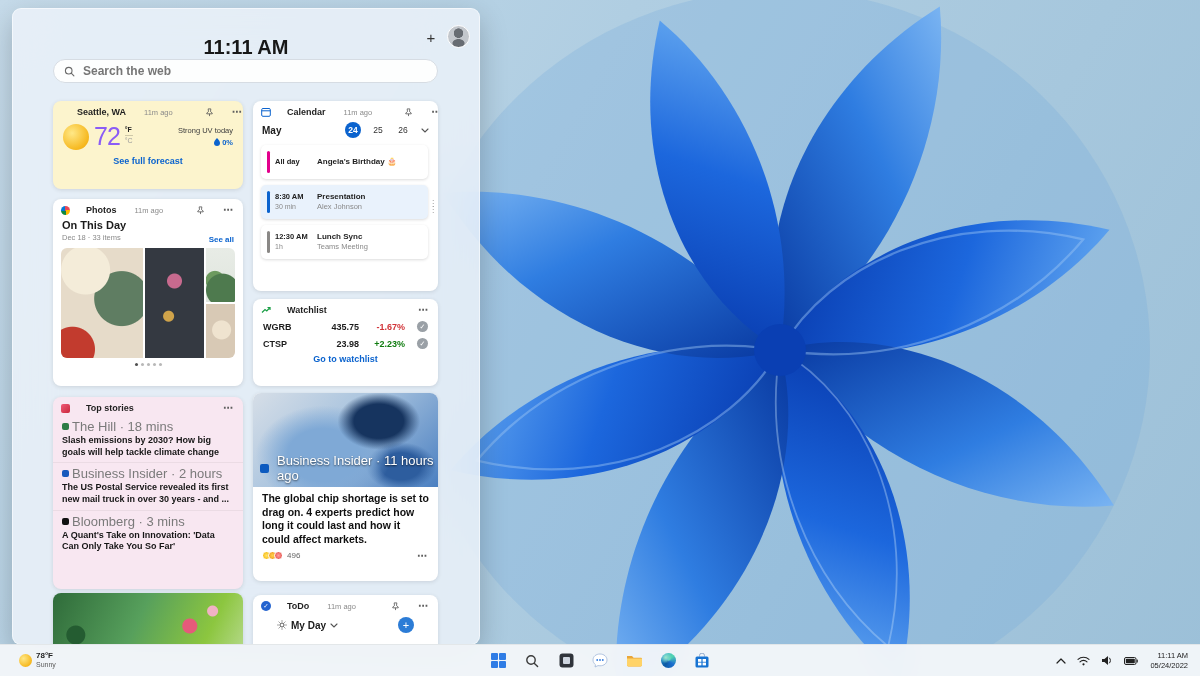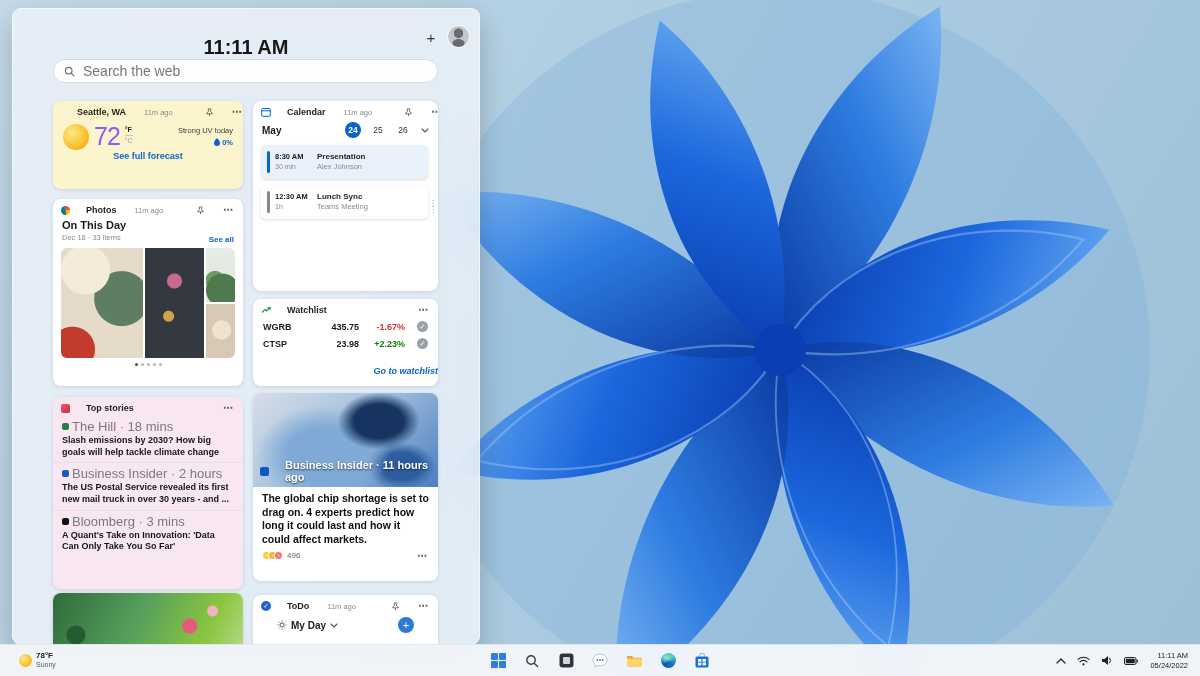--- a/index.html
+++ b/index.html
@@ -26,21 +26,21 @@
     background:
       radial-gradient(circle 4.5px at 50% 34%, #676c72 0 4.5px, transparent 5px),
       radial-gradient(ellipse 8px 5.5px at 50% 82%, #676c72 0 5.5px, transparent 6.5px),
       #c3c7cc;
     border:1px solid #fff;box-sizing:border-box;}
 
   .search-bar{position:absolute;top:50px;left:40px;width:385px;height:24px;
     border-radius:13px;background:#fdfefe;border:1px solid #d6dce3;box-sizing:border-box;
     display:flex;align-items:center;gap:6px;padding:0 10px;}
   .search-bar input{border:none;outline:none;background:transparent;flex:1;
-    font-size:14px;color:#333;font-family:inherit;}
+    font-size:12px;color:#333;font-family:inherit;font-weight:bold;}
   .search-bar input::placeholder{color:#767676;}
 
   
   .card{position:absolute;background:#fff;border-radius:8px;overflow:hidden;
     box-shadow:0 1px 4px rgba(0,0,0,0.12);box-sizing:border-box;}
   .card-header{display:flex;align-items:flex-end;gap:16px;padding:6px 8px 3px;}
   .title{font-size:9px;font-weight:700;color:#1f1f1f;white-space:nowrap;}
   .updated{font-size:7.5px;color:#8a8a8a;margin-left:2px;white-space:nowrap;}
   .spacer{flex:1;}
   .hdr-icon{display:flex;align-items:center;}
@@ -53,21 +53,21 @@
   .weather-body{display:flex;align-items:center;padding:2px 10px 0;gap:5px;}
   .sun-big{width:26px;height:26px;border-radius:50%;
     background:radial-gradient(circle at 35% 35%,#ffe887,#f6b81f 70%,#eb9c12);}
   .temp{font-size:25px;font-weight:400;color:#8b5cf6;letter-spacing:-1px;}
   .units{display:flex;flex-direction:column;font-size:7px;line-height:1.3;margin-top:-3px;}
   .unit-f{font-weight:700;color:#222;}
   .unit-c{color:#9a9a9a;border-top:1px solid #cfc9a8;}
   .weather-right{margin-left:auto;text-align:right;font-size:7.5px;color:#3c3c3c;line-height:1.5;}
   .precip{display:flex;align-items:center;justify-content:flex-end;gap:2px;
     color:#0b63ce;font-weight:700;}
-  .weather-cta{text-align:center;font-size:9px;}
+  .weather-cta{text-align:center;font-size:9px;margin-top:5px;}
 
   
   .calendar-card{left:240px;top:92px;width:185px;height:190px;}
   .cal-daterow{display:flex;align-items:center;padding:2px 9px 2px;gap:10px;}
   .cal-month{font-size:10px;font-weight:700;}
   .cal-days{display:flex;align-items:center;gap:9px;margin-left:auto;}
   .cal-day{font-size:8.5px;color:#333;width:16px;height:16px;line-height:16px;text-align:center;cursor:pointer;}
   .cal-day.selected{background:#0b63ce;color:#fff;border-radius:50%;font-weight:700;}
   .cal-events{display:flex;flex-direction:column;gap:6px;padding:5px 10px 8px 8px;}
   .cal-event{position:relative;display:flex;align-items:center;background:#fff;border-radius:5px;
@@ -116,41 +116,41 @@
   
   .watchlist-card{left:240px;top:290px;width:185px;height:87px;}
   .stock-row{display:flex;align-items:center;padding:3px 10px;font-size:9px;cursor:pointer;}
   .symbol{font-weight:700;width:44px;}
   .price{width:52px;text-align:right;font-weight:600;}
   .change{width:46px;text-align:right;font-weight:700;}
   .change.down{color:#d13438;}
   .change.up{color:#107c10;}
   .check-badge{margin-left:auto;width:11px;height:11px;border-radius:50%;background:#9aa0a6;
     color:#fff;font-size:7px;display:flex;align-items:center;justify-content:center;cursor:pointer;}
-  .watchlist-cta{text-align:right;font-size:9px;margin-top:14px;font-style:italic;}
+  .watchlist-cta{text-align:center;font-size:9px;margin-top:2px;}
 
   
   .stories-card{left:40px;top:388px;width:190px;height:192px;background:#f8e7f1;}
   .stories-logo{width:9px;height:9px;border-radius:2px;
     background:linear-gradient(135deg,#ef5a77,#c9283c);}
   .story{padding:3px 9px 4px;cursor:pointer;}
   .story + .story{border-top:1px solid rgba(0,0,0,0.05);}
   .story-source{display:flex;align-items:center;gap:3px;font-size:13px;color:#7a7a7a;}
   .source-dot{width:7px;height:7px;border-radius:2px;flex:0 0 7px;}
   .story-headline{font-size:9px;font-weight:700;color:#161616;line-height:1.3;margin-top:1px;}
 
   
   .news-card{left:240px;top:384px;width:185px;height:188px;}
   .news-image{position:relative;height:94px;background:
       radial-gradient(ellipse 55px 38px at 68% 30%, #16345f 0 45%, transparent 75%),
       radial-gradient(ellipse 90px 66px at 38% 66%, #7fa9d6 0 40%, transparent 75%),
       radial-gradient(ellipse 44px 30px at 80% 78%, #2d5d9e 0 45%, transparent 80%),
       linear-gradient(135deg,#d6dee7 0%,#a8c3de 45%,#4a7fc1 100%);cursor:pointer;}
-  .news-source{position:absolute;left:7px;bottom:4px;display:flex;align-items:center;gap:16px;
-    color:#fff;font-size:11px;font-weight:700;text-shadow:0 1px 2px rgba(0,0,0,0.65);}
+  .news-source{position:absolute;left:7px;bottom:4px;display:flex;align-items:center;gap:8px;
+    color:#fff;font-size:13px;font-weight:400;text-shadow:0 1px 2px rgba(0,0,0,0.65);}
   .bi-badge{width:9px;height:9px;border-radius:2px;background:#0c5abf;flex:0 0 9px;}
   .news-headline{padding:5px 9px 3px;font-size:10.5px;font-weight:700;line-height:1.3;color:#101010;cursor:pointer;}
   .news-footer{display:flex;align-items:center;gap:4px;padding:1px 9px 6px;font-size:8px;color:#666;}
   .reactions{display:flex;align-items:center;cursor:pointer;}
   .emoji-dot{width:9px;height:9px;border-radius:50%;border:1px solid #fff;box-sizing:border-box;}
   .emoji-dot:nth-child(2),.emoji-dot:nth-child(3){margin-left:-3px;}
   .e1{background:radial-gradient(#ffe16b,#f4b400);}
   .e2{background:radial-gradient(#ffd34d,#ef8e1b);}
   .e3{background:radial-gradient(#ff9d9d,#e0483e);}
 
@@ -304,20 +304,31 @@
           <span class="cal-day">25</span>
           <span class="cal-day">26</span>
         </span>
         <span class="hdr-icon">
           <svg width="8" height="5" viewBox="0 0 8 5">
               <path d="M1 1 L4 4 L7 1" fill="none" stroke="#555" stroke-width="1.1" stroke-linecap="round"></path>
             </svg>
         </span>
       </div>
       <div class="cal-events">
+        <div class="cal-event">
+          <span class="bar" style="background:#e3008c"></span>
+          <span class="event-time">
+            <span class="t">All day</span>
+            <span class="d"></span>
+          </span>
+          <span class="event-main">
+            <span class="et">Angela's Birthday 🎂</span>
+            <span class="es"></span>
+          </span>
+        </div>
         <div class="cal-event" style="background:#e9f2fc">
           <span class="bar" style="background:#0b63ce"></span>
           <span class="event-time">
             <span class="t">8:30 AM</span>
             <span class="d">30 min</span>
           </span>
           <span class="event-main">
             <span class="et">Presentation</span>
             <span class="es">Alex Johnson</span>
           </span>

